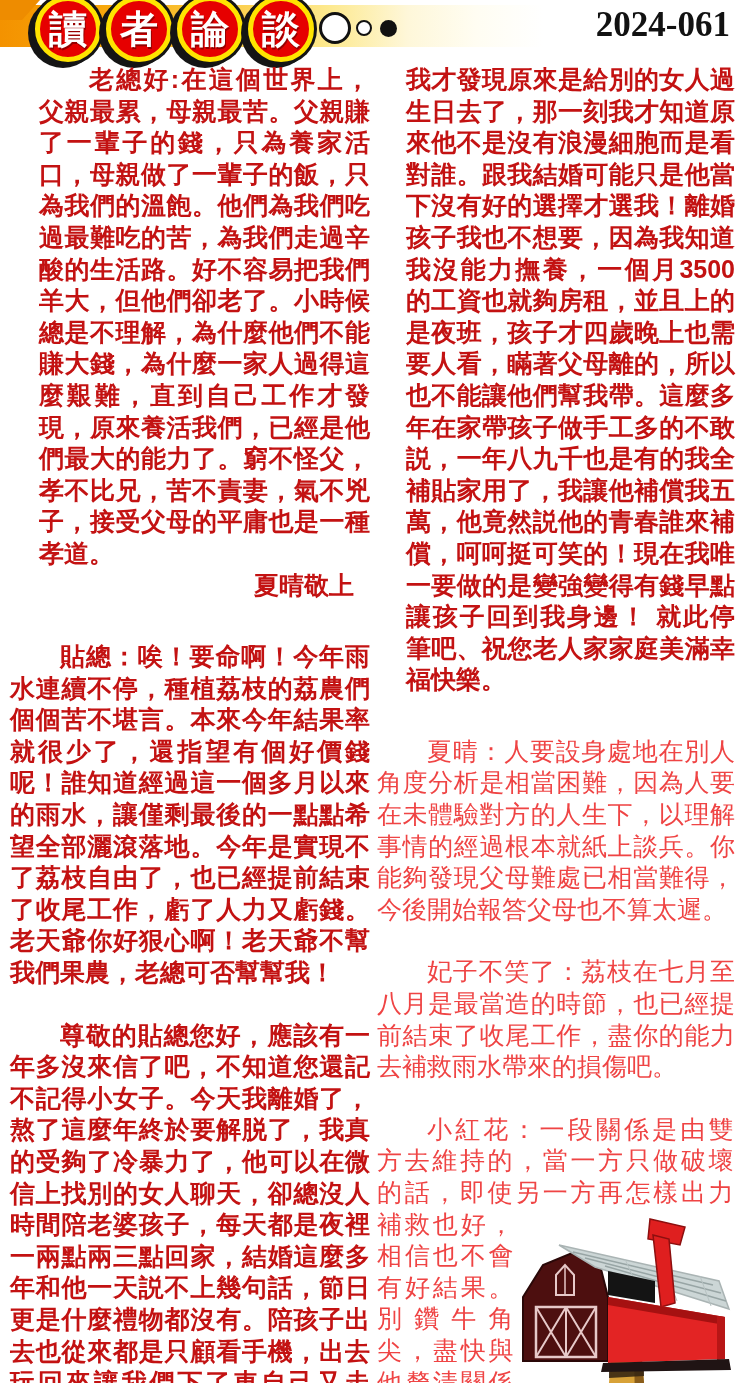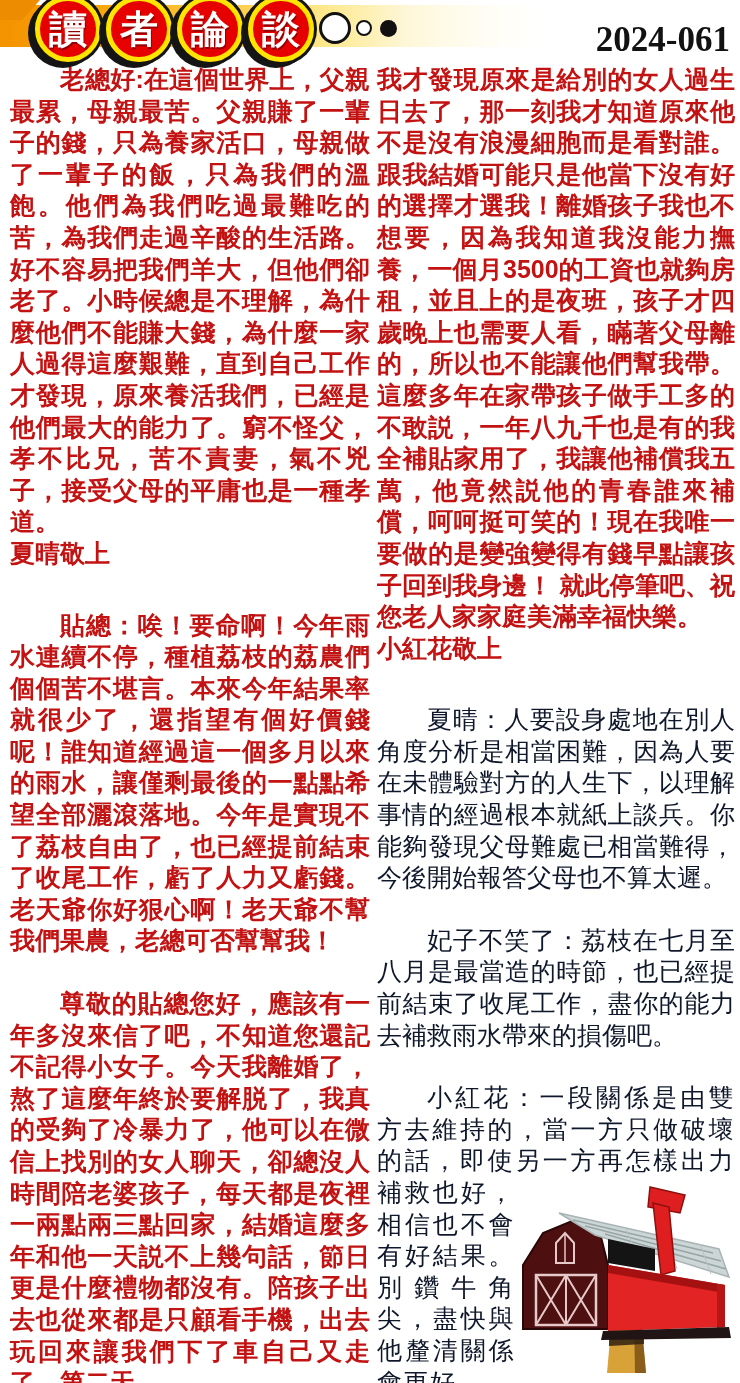--- a/index.html
+++ b/index.html
@@ -30,42 +30,42 @@
   .badge span {
     color:#ffffff; font-size:38px; font-weight:bold; line-height:1;
     text-shadow:1px 2px 0 rgba(0,0,0,0.35);
   }
   .dots { position:absolute; left:319px; top:12px; display:flex; align-items:center; }
   .dot { border-radius:50%; display:inline-block; }
   .dot.big   { width:26px; height:26px; border:3px solid #111; background:#fff; }
   .dot.small { width:12px; height:12px; border:2.5px solid #111; background:#fff; margin-left:5px; }
   .dot.filled{ width:17px; height:17px; background:#111; margin-left:8px; }
   .issue {
-    position:absolute; top:20px; right:10px;
+    position:absolute; top:5px; right:10px;
     font-family:"Liberation Serif", serif;
     font-size:35px; font-weight:700; color:#121212;
   }
 
   
   .col { position:absolute; top:64px; width:360px; }
   .col-left  { left:10px; }
   .col-right { left:377px; width:358px; }
   article { margin:0 0 34px 0; }
-  article.gap-lg { margin-bottom:40px; }
+  article.gap-lg { margin-bottom:40px;margin-left:29px; }
   article.gap-md { margin-bottom:31px;font-family:Liberation Serif, serif; }
   article.last { margin-bottom:0; }
   p {
     margin:0; font-size:25px; line-height:31.6px;
     text-align:justify; text-justify:inter-ideograph;
     word-break:break-all;
   }
   .red   { color:#c31212; font-weight:600; }
-  .black { color:#0f172a; font-weight:500; }
+  .black { color:#ef4444; font-weight:500; }
   .indent { text-indent:2em; }
-  .sig { padding-right:16px; }
+  .sig { text-align:right; padding-right:16px; }
   .spaced { letter-spacing:1.5px; }
 
   
   .push { float:right; width:0; height:95px; }
   .mailbox { float:right; clear:right; width:220px; height:196px; margin:0; }
   .mailbox svg { display:block; }
 </style>
 </head>
 <body>
 
@@ -104,21 +104,20 @@
       <p class="red indent">貼總：唉！要命啊！今年雨水連續不停，種植荔枝的荔農們個個苦不堪言。本來今年結果率就很少了，還指望有個好價錢呢！誰知道經過這一個多月以來的雨水，讓僅剩最後的一點點希望全部灑滾落地。今年是實現不了荔枝自由了，也已經提前結束了收尾工作，虧了人力又虧錢。老天爺你好狠心啊！老天爺不幫我們果農，老總可否幫幫我！</p>
     </article>
     <article class="last">
       <p class="red indent">尊敬的貼總您好，應該有一年多沒來信了吧，不知道您還記不記得小女子。今天我離婚了，熬了這麼年終於要解脱了，我真的受夠了冷暴力了，他可以在微信上找別的女人聊天，卻總沒人時間陪老婆孩子，每天都是夜裡一兩點兩三點回家，結婚這麼多年和他一天説不上幾句話，節日更是什麼禮物都沒有。陪孩子出去也從來都是只顧看手機，出去玩回來讓我們下了車自己又走了，第二天</p>
     </article>
   </section>
 
   <section class="col col-right">
     <article class="gap-lg">
       <p class="red">我才發現原來是給別的女人過生日去了，那一刻我才知道原來他不是沒有浪漫細胞而是看對誰。跟我結婚可能只是他當下沒有好的選擇才選我！離婚孩子我也不想要，因為我知道我沒能力撫養，一個月3500的工資也就夠房租，並且上的是夜班，孩子才四歲晚上也需要人看，瞞著父母離的，所以也不能讓他們幫我帶。這麼多年在家帶孩子做手工多的不敢説，一年八九千也是有的我全補貼家用了，我讓他補償我五萬，他竟然説他的青春誰來補償，呵呵挺可笑的！現在我唯一要做的是變強變得有錢早點讓孩子回到我身邊！ 就此停筆吧、祝您老人家家庭美滿幸福快樂。</p>
-      <p class="red sig">小紅花敬上</p>
     </article>
     <article class="gap-md">
       <p class="black indent">夏晴：人要設身處地在別人角度分析是相當困難，因為人要在未體驗對方的人生下，以理解事情的經過根本就紙上談兵。你能夠發現父母難處已相當難得，今後開始報答父母也不算太遲。</p>
     </article>
     <article class="gap-md">
       <p class="black indent">妃子不笑了：荔枝在七月至八月是最當造的時節，也已經提前結束了收尾工作，盡你的能力去補救雨水帶來的損傷吧。</p>
     </article>
     <article class="last">
       <div class="push"></div>
       <figure class="mailbox">

